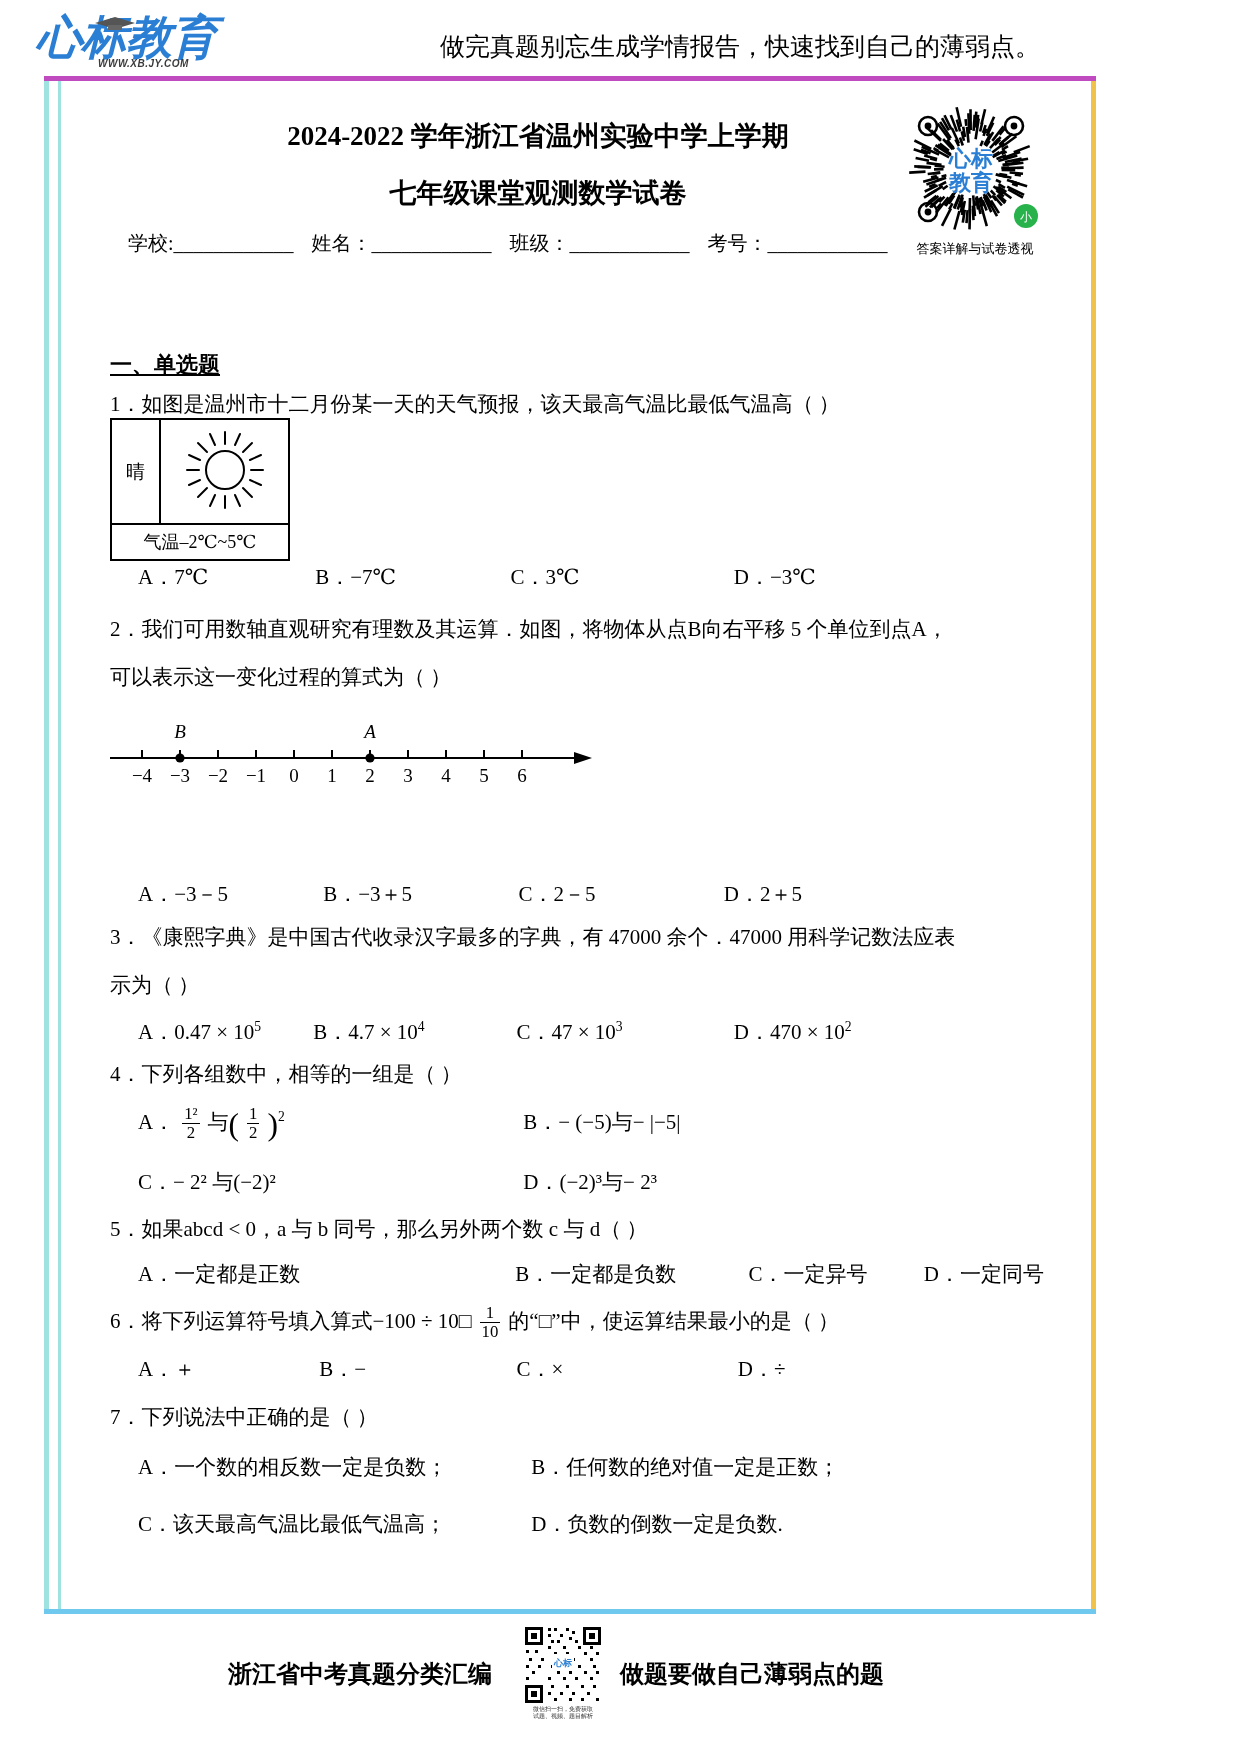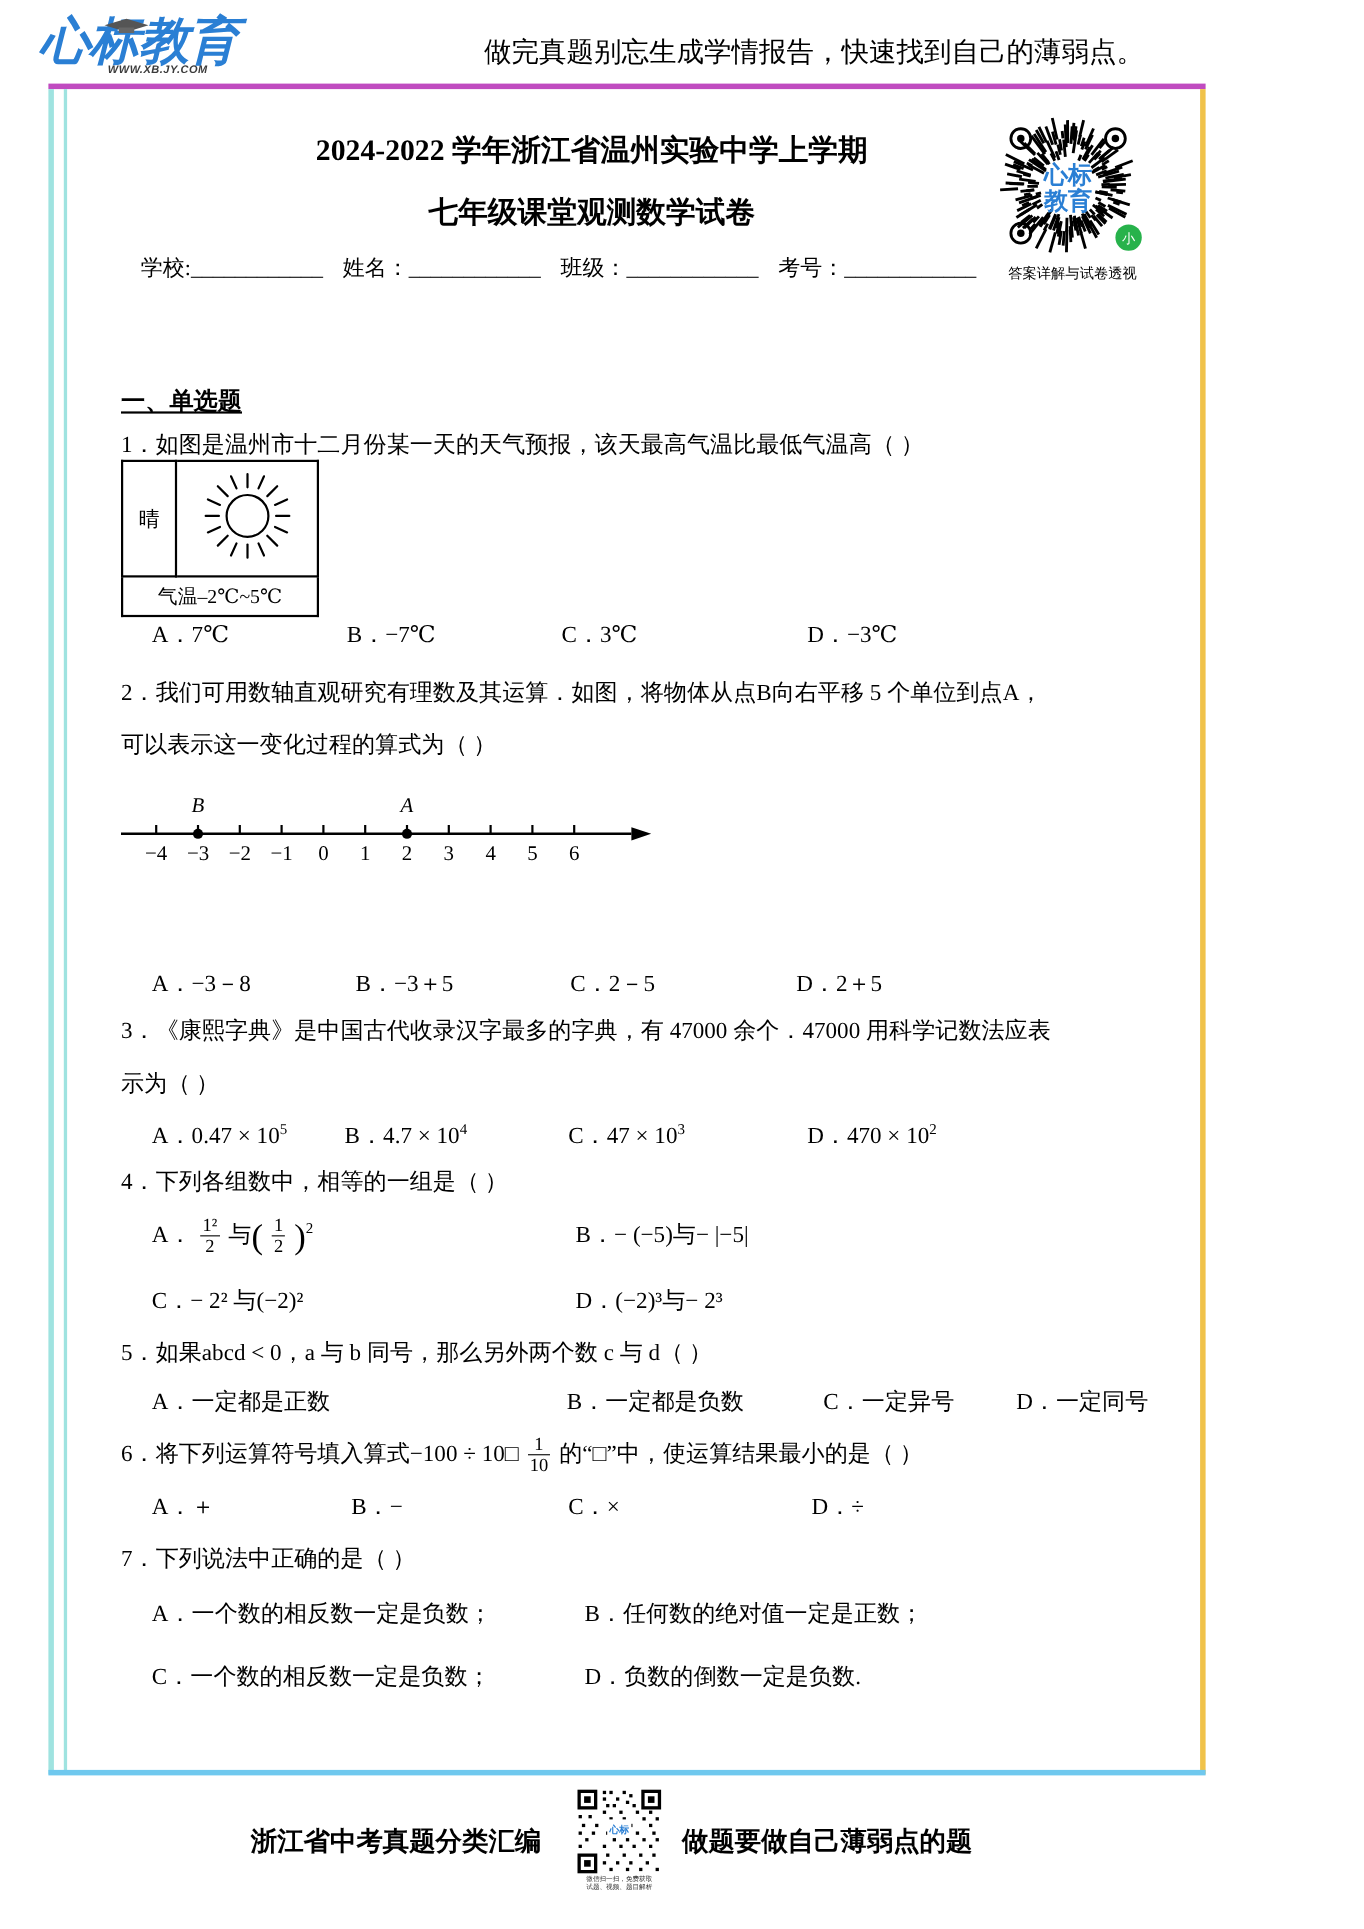--- a/index.html
+++ b/index.html
@@ -442,21 +442,21 @@
         <text x="266" y="66">2</text>
         <text x="304" y="66">3</text>
         <text x="342" y="66">4</text>
         <text x="380" y="66">5</text>
         <text x="418" y="66">6</text>
       </g>
     </svg>
   </div>
 
   <div class="opts" style="top:875px">
-    <span class="o" style="width:180px">A．−3－8</span>
+    <span class="o" style="width:180px">A．−3－5</span>
     <span class="o" style="width:190px">B．−3＋5</span>
     <span class="o" style="width:200px">C．2－5</span>
     <span class="o">D．2＋5</span>
   </div>
 
   <div class="q" style="top:918px">3．《康熙字典》是中国古代收录汉字最多的字典，有 47000 余个．47000 用科学记数法应表</div>
   <div class="q" style="top:966px">示为（    ）</div>
 
   <div class="opts" style="top:1013px">
     <span class="o" style="width:170px"><span>A．</span><span>0.47 × 10</span><sup>5</sup></span>
@@ -496,21 +496,21 @@
     <span class="o" style="width:216px">C．×</span>
     <span class="o">D．÷</span>
   </div>
 
   <div class="q" style="top:1398px">7．下列说法中正确的是（    ）</div>
   <div class="opts" style="top:1448px">
     <span class="o" style="width:388px">A．一个数的相反数一定是负数；</span>
     <span class="o">B．任何数的绝对值一定是正数；</span>
   </div>
   <div class="opts" style="top:1505px">
-    <span class="o" style="width:388px">C．一个数的相反数一定是负数；</span>
+    <span class="o" style="width:388px">C．该天最高气温比最低气温高；</span>
     <span class="o">D．负数的倒数一定是负数.</span>
   </div>
 
 </div>
 
 <div class="footer">
   <div class="foot-left">浙江省中考真题分类汇编</div>
   <div class="foot-qr">
     <svg viewBox="0 0 82 82">
       <rect x="0" y="0" width="82" height="82" fill="#fff"></rect>

